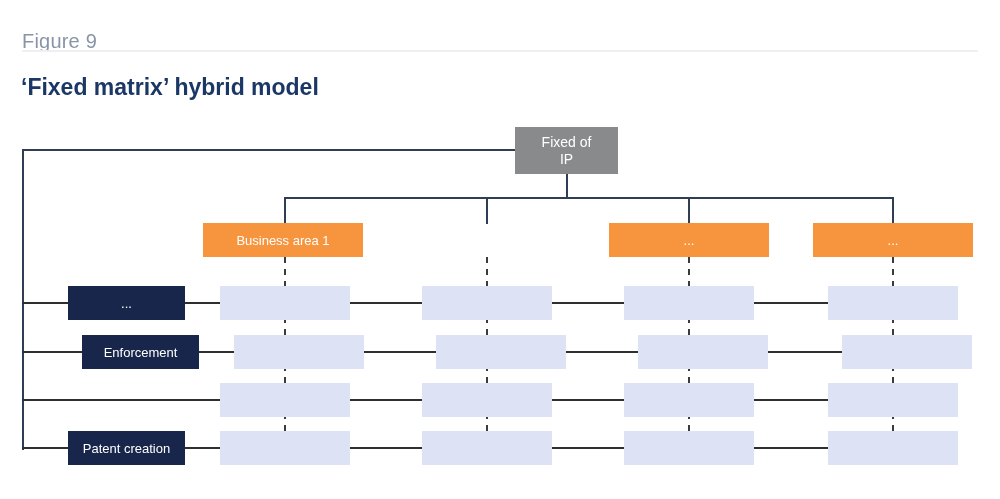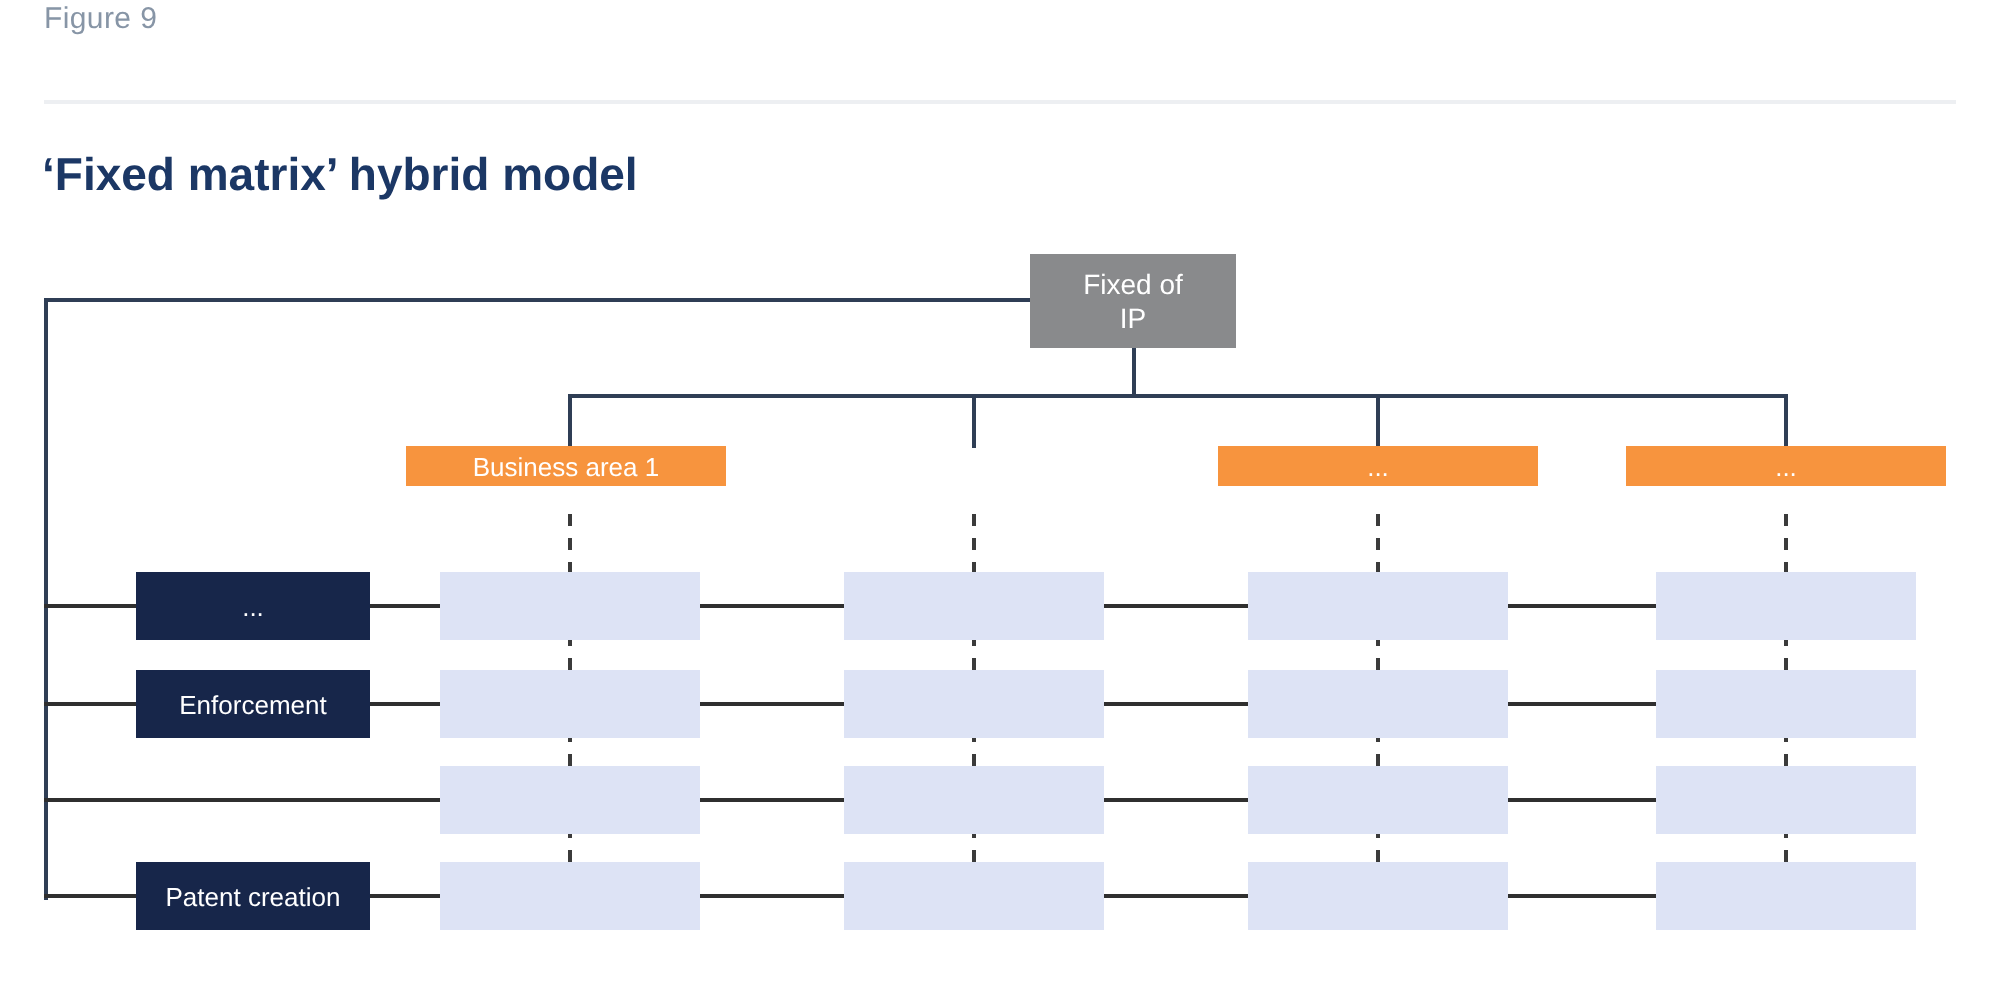--- a/index.html
+++ b/index.html
@@ -13,22 +13,22 @@
     --c-head-gray: #898A8C;
     --c-line: #2F3E55;
     --c-rowline: #2F2F2F;
     --c-dash: #3B3B3B;
     --c-title: #1B3765;
     --c-muted: #8795A6;
     --c-divider: #EDEFF2;
   }
 
   .figure-label {
-    position: absolute; left: 22px; top: 1px;
-    font-size: 15px; color: var(--c-muted); letter-spacing: 0.2px;
+    position: absolute; left: 22px; top: 30px;
+    font-size: 20px; color: var(--c-muted); letter-spacing: 0.2px;
   }
   .divider {
     position: absolute; left: 22px; top: 50px; width: 956px; height: 2px;
     background: var(--c-divider);
   }
   .figure-title {
     position: absolute; left: 21px; top: 74px;
     font-size: 23px; font-weight: bold; color: var(--c-title);
   }
 
@@ -47,36 +47,36 @@
     position: absolute; z-index: 2;
     display: flex; align-items: center; justify-content: center;
     text-align: center;
   }
   .head-box {
     left: 515px; top: 127px; width: 103px; height: 47px;
     background: var(--c-head-gray); color: #ffffff;
     font-size: 14px; line-height: 17px; white-space: pre-line;
   }
   .area-box {
-    top: 223px; width: 160px; height: 20px;
+    top: 223px; width: 160px; height: 34px;
     background: var(--c-orange); color: #ffffff; font-size: 13px;
   }
   .func-box {
     left: 68px; width: 117px; height: 34px;
     background: var(--c-navy-box); color: #ffffff; font-size: 13px;
   }
   .cell {
     width: 130px; height: 34px; background: var(--c-cell);
   }
 
   
   .a1 { left: 203px; } .a2 { left: 407px; } .a3 { left: 609px; } .a4 { left: 813px; }
   .c1 { left: 220px; } .c2 { left: 422px; } .c3 { left: 624px; } .c4 { left: 828px; }
   
-  .r1 { top: 286px; } .r2 { top: 335px; } .r3 { top: 383px; } .r4 { top: 431px; }
+  .r1 { top: 286px; } .r2 { top: 335px; margin-left: 14px; } .r3 { top: 383px; } .r4 { top: 431px; }
 
   
   .l-topleft   { left: 22px;  top: 149px; width: 495px; height: 2px; }
   .l-spine     { left: 22px;  top: 149px; width: 2px;   height: 301px; }
   .l-headdrop  { left: 566px; top: 172px; width: 2px;   height: 27px; }
   .l-bus       { left: 284px; top: 197px; width: 610px; height: 2px; }
   .l-drop1 { left: 284px; top: 198px; width: 2px; height: 26px; }
   .l-drop2 { left: 486px; top: 198px; width: 2px; height: 26px; }
   .l-drop3 { left: 688px; top: 198px; width: 2px; height: 26px; }
   .l-drop4 { left: 892px; top: 198px; width: 2px; height: 26px; }

